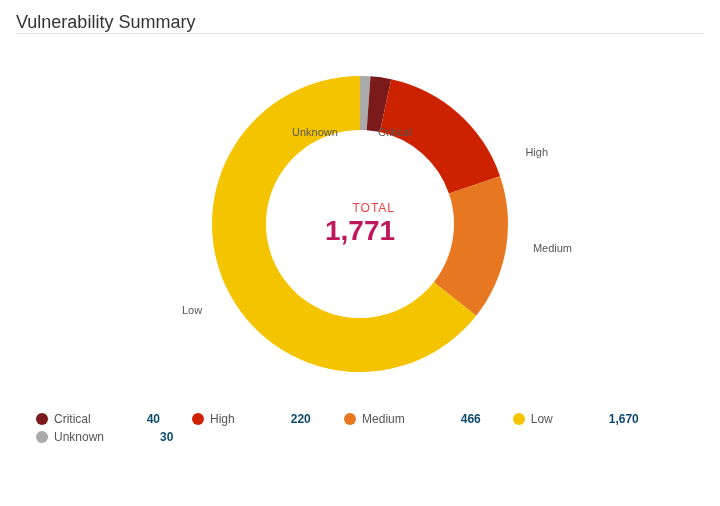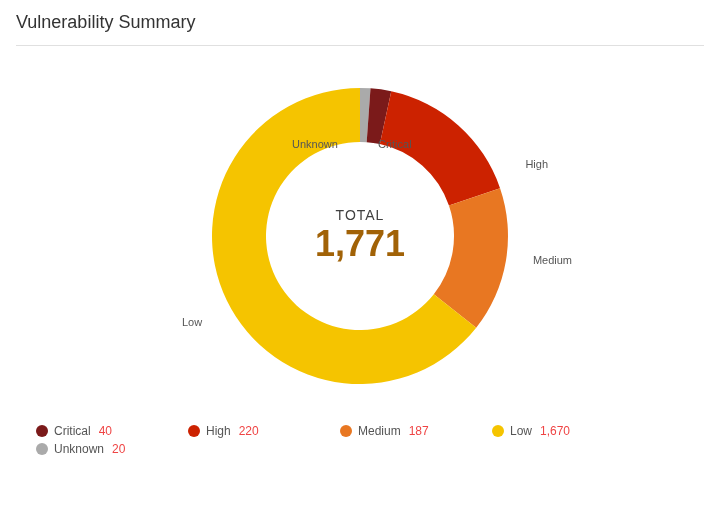--- a/index.html
+++ b/index.html
@@ -15,21 +15,21 @@
       width: 720px;
       height: 506px;
       padding: 12px 16px;
       background: #fff;
     }
 
     .title {
       font-size: 18px;
       font-weight: 400;
       color: #333;
-      margin-bottom: 12px;
+      margin-bottom: 0;
     }
 
     .divider {
       height: 1px;
       background: #e0e0e0;
       margin-bottom: 10px;
     }
 
     .chart-area {
       display: flex;
@@ -46,30 +46,31 @@
 
     .donut-center {
       position: absolute;
       top: 50%;
       left: 50%;
       transform: translate(-50%, -50%);
       text-align: center;
     }
 
     .donut-total-label {
-      font-size: 14px;
-      color: #404040;
+      font-size: 12px;
+      color: #ef4444;
       letter-spacing: 1px;
       text-transform: uppercase;
+      text-align: right;
     }
 
     .donut-total-value {
-      font-size: 36px;
+      font-size: 28px;
       font-weight: 700;
-      color: #a16207;
+      color: #be185d;
     }
 
     .legend-area {
       display: flex;
       flex-wrap: wrap;
       padding: 8px 20px;
       gap: 0;
     }
 
     .legend-row {
@@ -95,22 +96,23 @@
     }
 
     .legend-name {
       font-size: 12px;
       color: #555;
       margin-right: 8px;
     }
 
     .legend-value {
       font-size: 12px;
-      color: #ef4444;
-      font-weight: 400;
+      color: #0c4a6e;
+      font-weight: 700;
+      margin-left: 48px;
     }
   </style>
 </head>
 <body>
 
 <div class="container">
   <div class="title">Vulnerability Summary</div>
   <div class="divider"></div>
 
   <div class="chart-area">
@@ -154,29 +156,29 @@
         <span class="legend-value">40</span>
       </div>
       <div class="legend-item">
         <div class="legend-dot" style="background:#CC2200;"></div>
         <span class="legend-name">High</span>
         <span class="legend-value">220</span>
       </div>
       <div class="legend-item">
         <div class="legend-dot" style="background:#E87722;"></div>
         <span class="legend-name">Medium</span>
-        <span class="legend-value">187</span>
+        <span class="legend-value">466</span>
       </div>
       <div class="legend-item">
         <div class="legend-dot" style="background:#F5C400;"></div>
         <span class="legend-name">Low</span>
         <span class="legend-value">1,670</span>
       </div>
     </div>
     <div class="legend-row">
       <div class="legend-item">
         <div class="legend-dot" style="background:#AAAAAA;"></div>
         <span class="legend-name">Unknown</span>
-        <span class="legend-value">20</span>
+        <span class="legend-value">30</span>
       </div>
     </div>
   </div>
 </div>
 
 </body></html>

